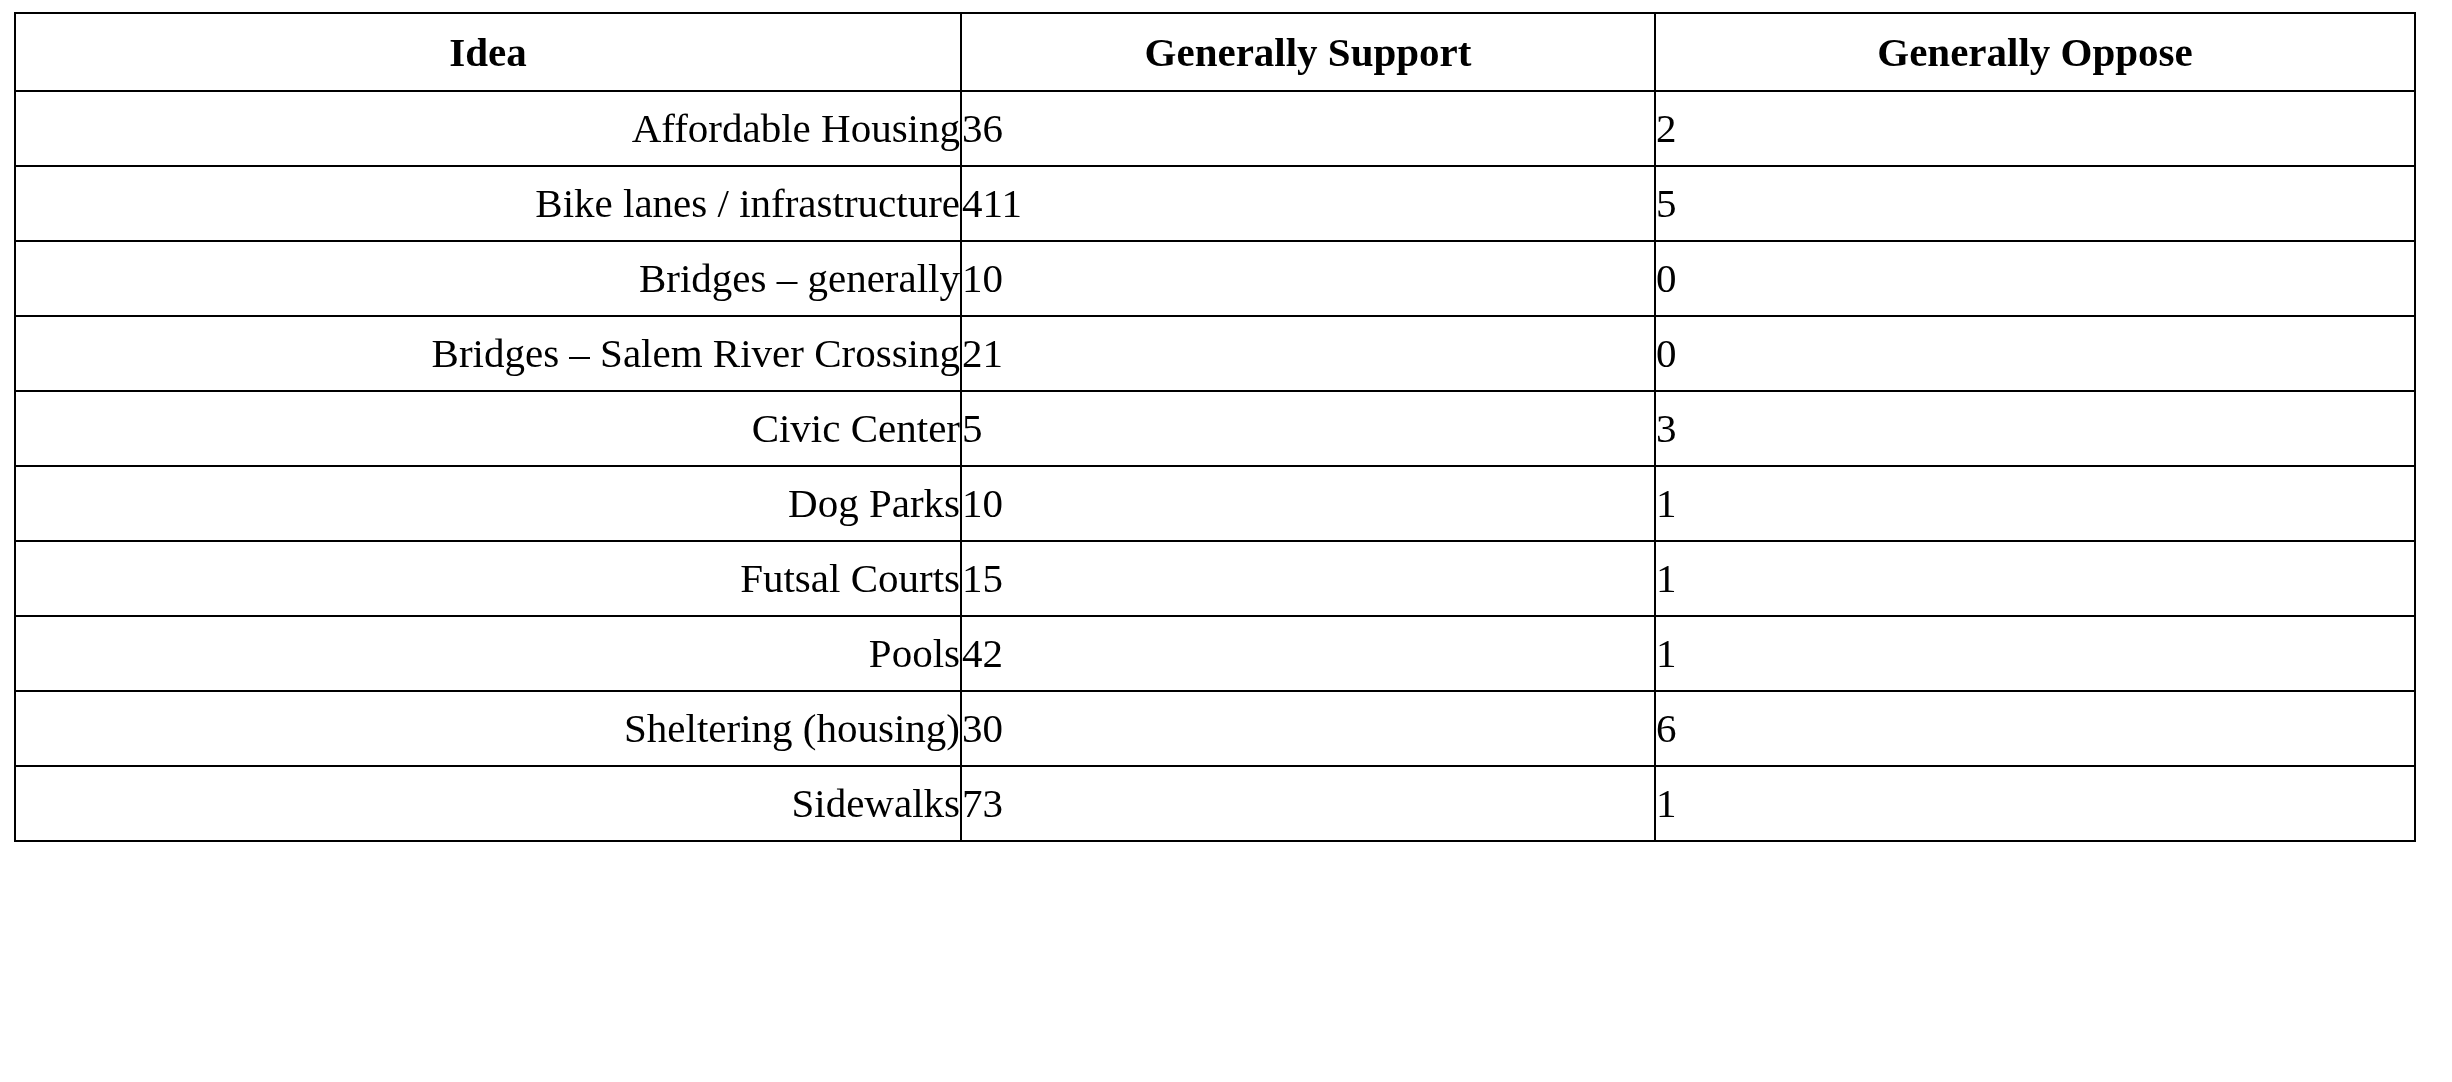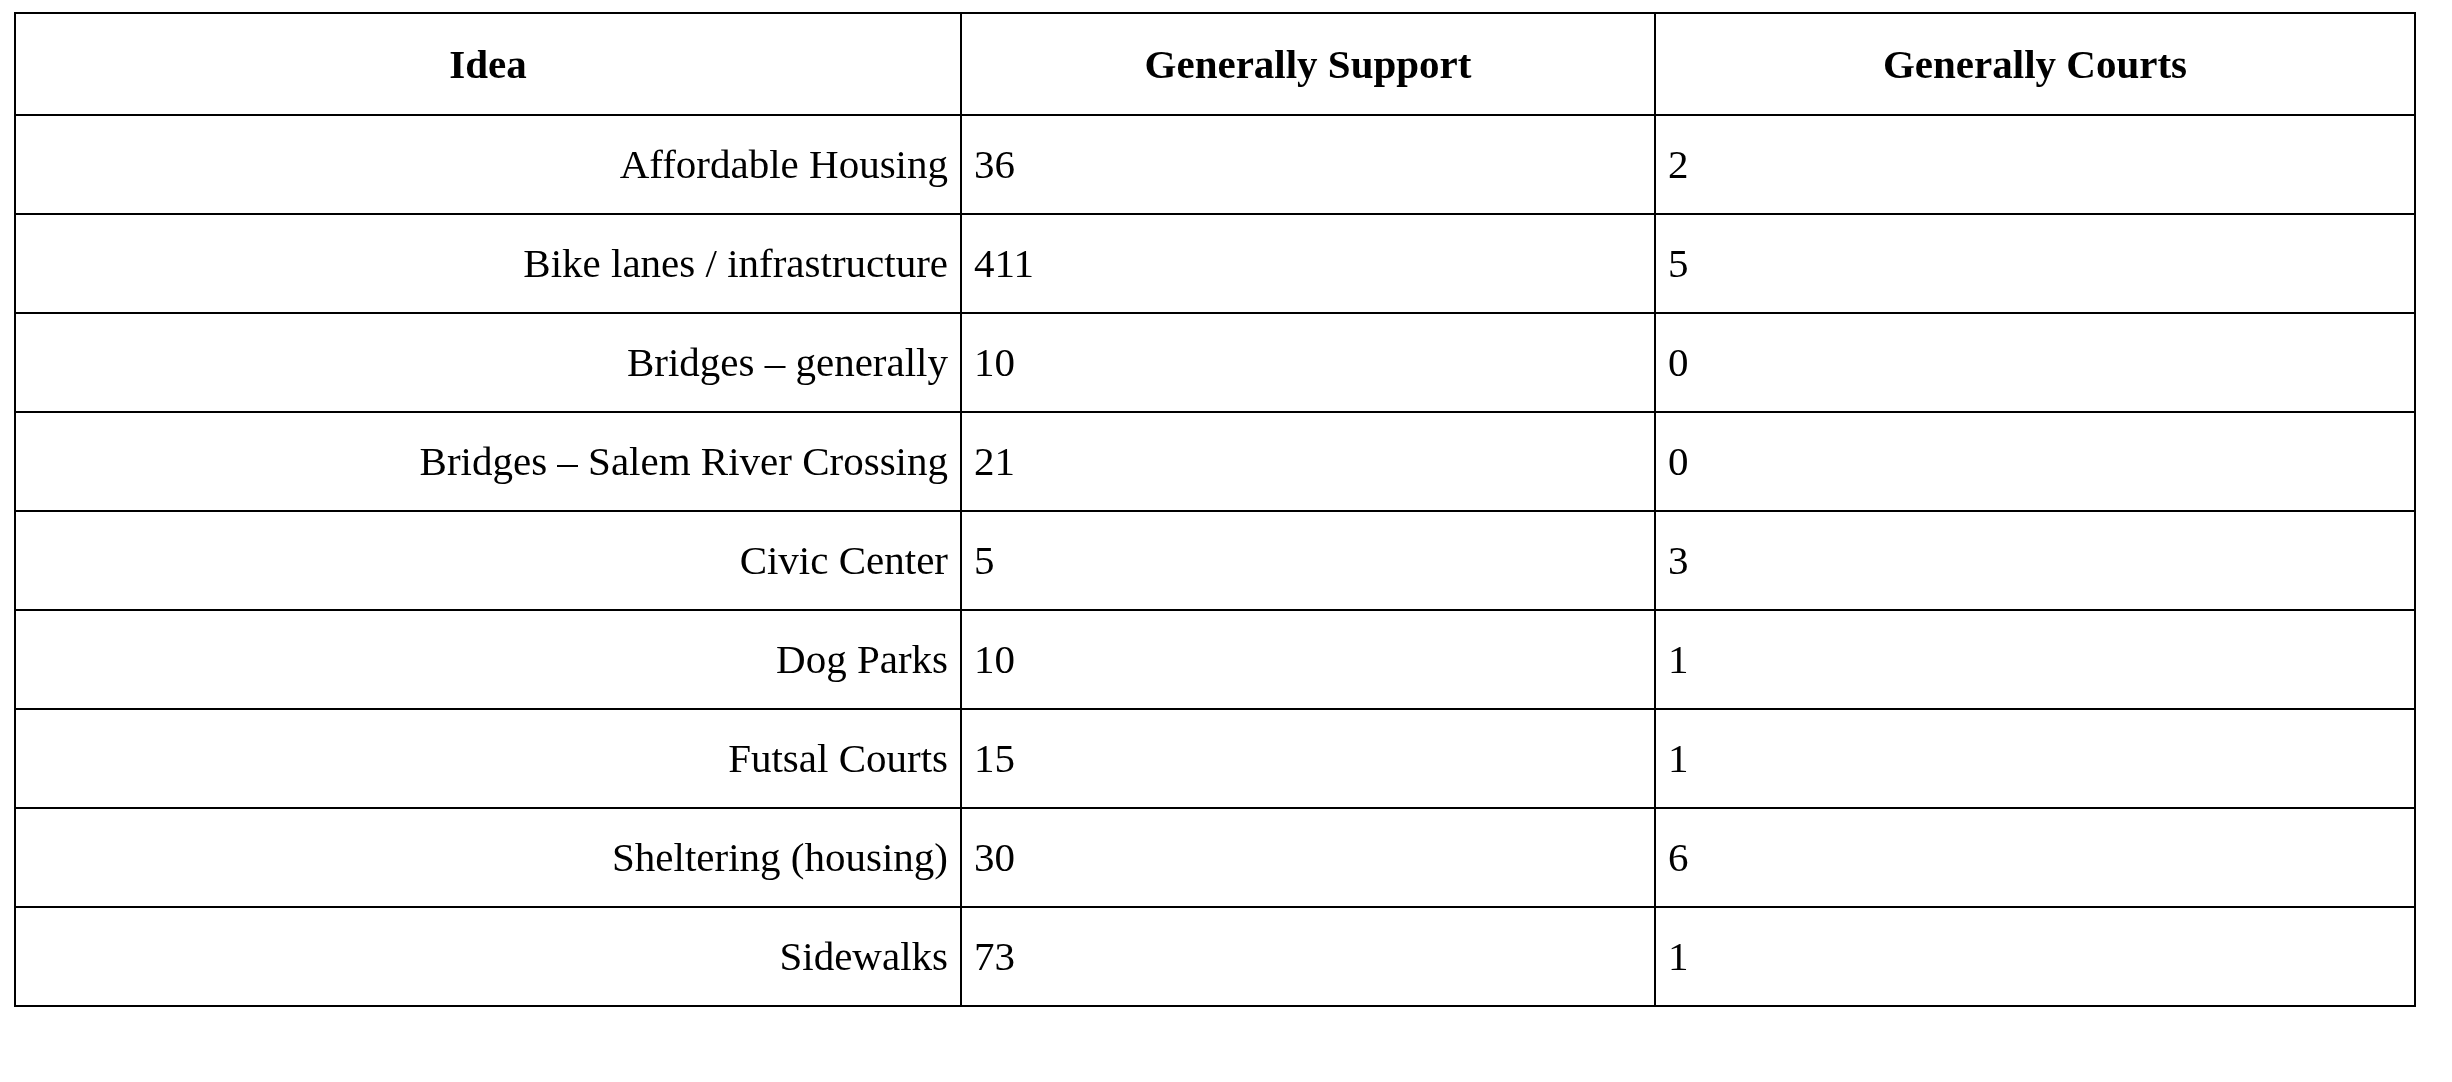--- a/index.html
+++ b/index.html
@@ -29,21 +29,21 @@
   }
   table.support-table col.c-idea   { width: 946px; }
   table.support-table col.c-sup    { width: 694px; }
   table.support-table col.c-opp    { width: 760px; }
 
   table.support-table th,
   table.support-table td {
     border: 2px solid #000000;
     font-size: 41px;
     line-height: 1.0;
-    padding: 12px;
+    padding: 0;
     height: 73px;
     vertical-align: middle;
   }
   table.support-table thead th {
     font-weight: bold;
     text-align: center;
     height: 76px;
   }
   table.support-table td.idea-cell {
     text-align: right;
@@ -61,21 +61,21 @@
   <table class="support-table">
     <colgroup>
       <col class="c-idea">
       <col class="c-sup">
       <col class="c-opp">
     </colgroup>
     <thead>
       <tr>
         <th>Idea</th>
         <th>Generally Support</th>
-        <th>Generally Courts</th>
+        <th>Generally Oppose</th>
       </tr>
     </thead>
     <tbody>
       <tr>
         <td class="idea-cell">Affordable Housing</td>
         <td class="num-cell">36</td>
         <td class="num-cell">2</td>
       </tr>
       <tr>
         <td class="idea-cell">Bike lanes / infrastructure</td>
@@ -101,20 +101,25 @@
         <td class="idea-cell">Dog Parks</td>
         <td class="num-cell">10</td>
         <td class="num-cell">1</td>
       </tr>
       <tr>
         <td class="idea-cell">Futsal Courts</td>
         <td class="num-cell">15</td>
         <td class="num-cell">1</td>
       </tr>
       <tr>
+        <td class="idea-cell">Pools</td>
+        <td class="num-cell">42</td>
+        <td class="num-cell">1</td>
+      </tr>
+      <tr>
         <td class="idea-cell">Sheltering (housing)</td>
         <td class="num-cell">30</td>
         <td class="num-cell">6</td>
       </tr>
       <tr>
         <td class="idea-cell">Sidewalks</td>
         <td class="num-cell">73</td>
         <td class="num-cell">1</td>
       </tr>
     </tbody>

